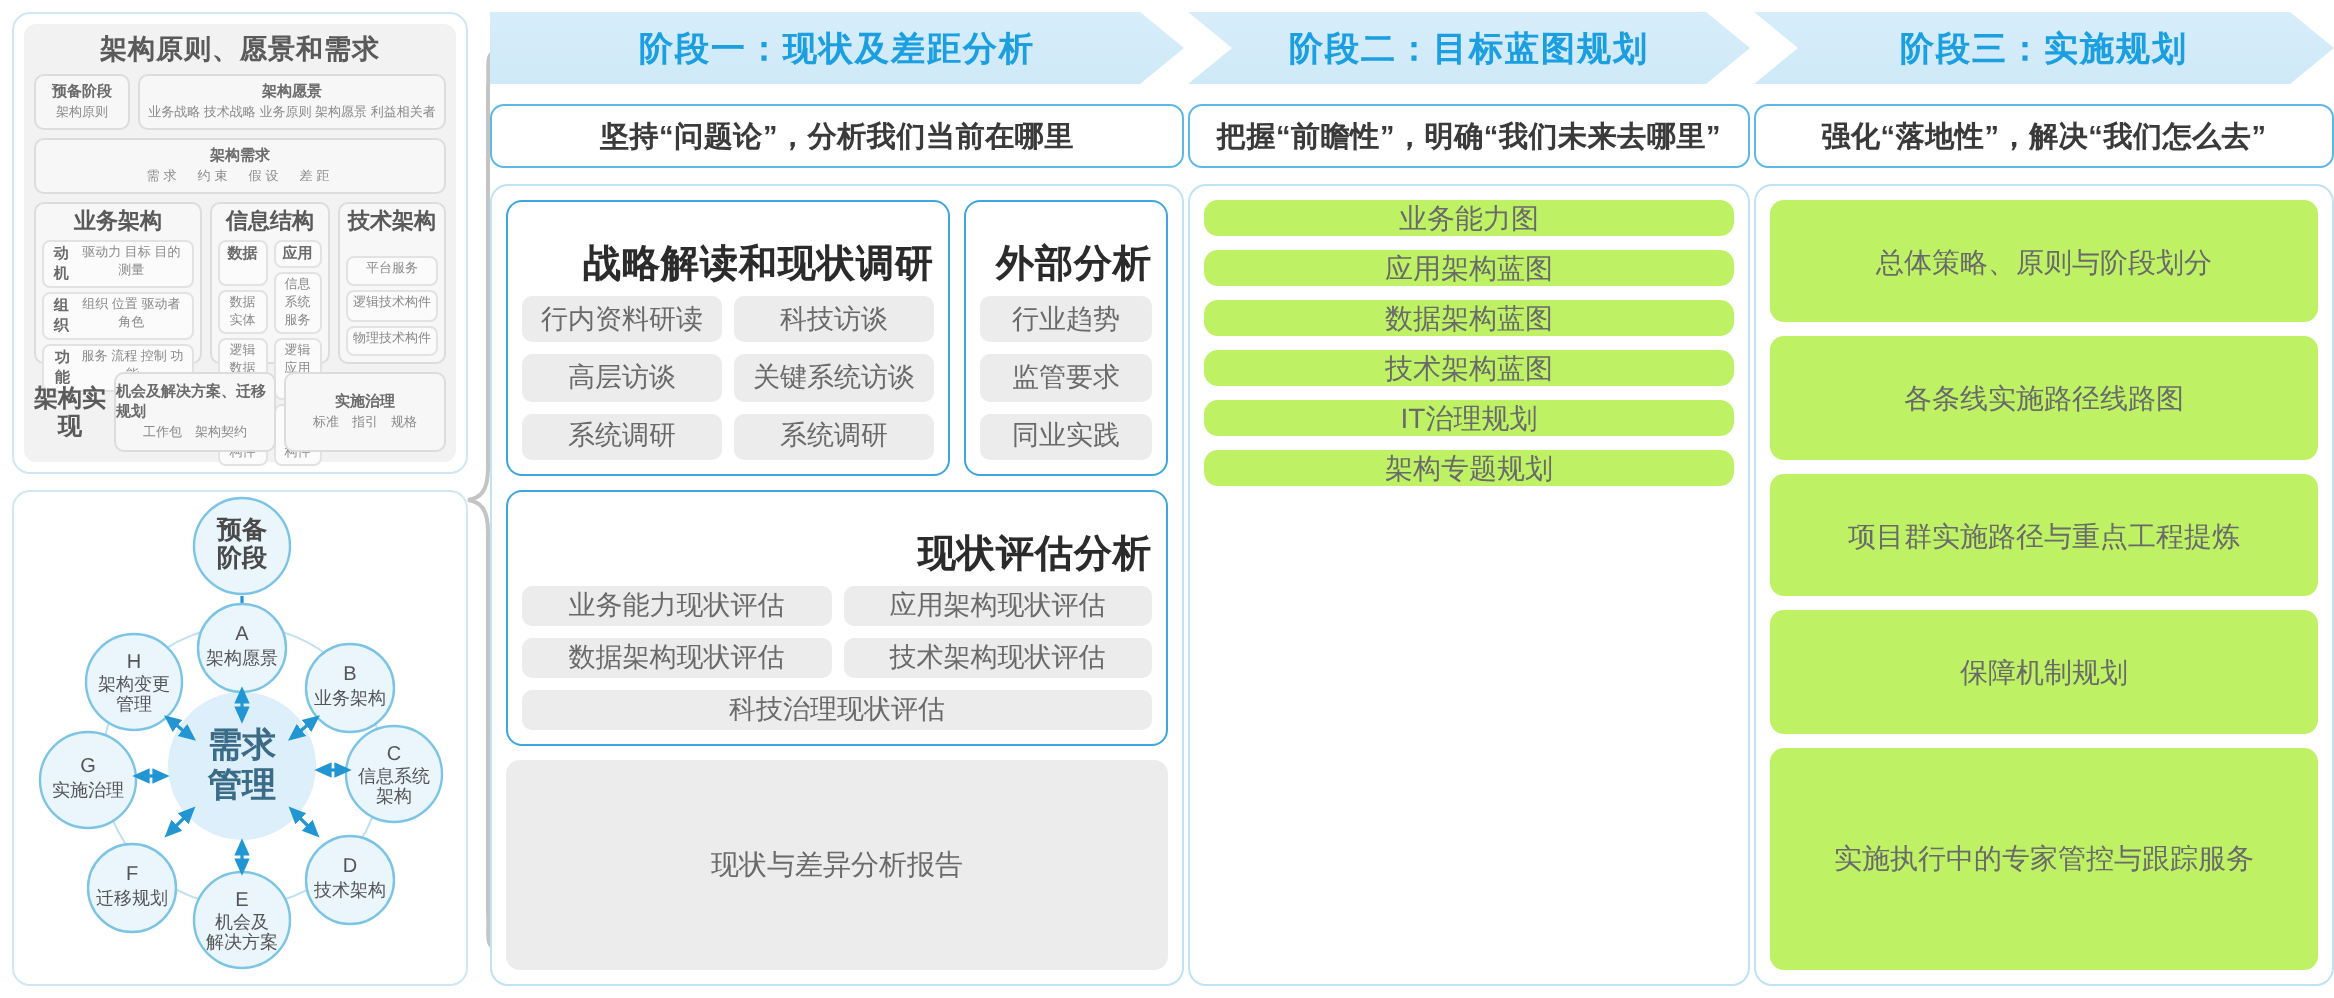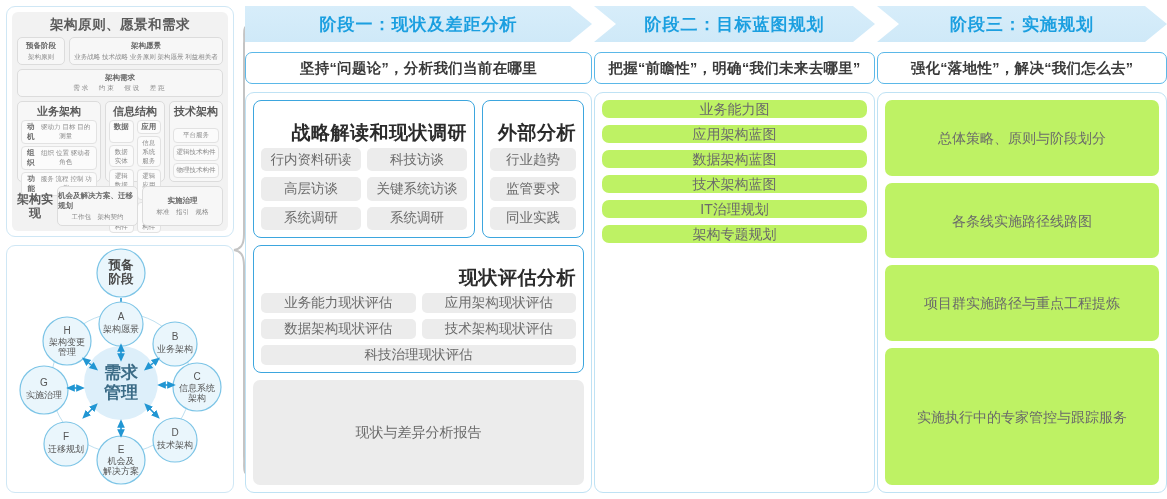--- a/index.html
+++ b/index.html
@@ -401,19 +401,20 @@
     </div>
 
     <div class="phase p3">
       <div class="phase-header">阶段三：实施规划</div>
       <div class="phase-sub">强化“落地性”，解决“我们怎么去”</div>
       <div class="phase-body">
         <div class="plain-list">
           <div class="plain-item" style="flex:1.05">总体策略、原则与阶段划分</div>
           <div class="plain-item" style="flex:1.05">各条线实施路径线路图</div>
           <div class="plain-item" style="flex:1.05">项目群实施路径与重点工程提炼</div>
+          <div class="plain-item" style="flex:1.05">保障机制规划</div>
           <div class="plain-item" style="flex:1.9">实施执行中的专家管控与跟踪服务</div>
         </div>
       </div>
     </div>
 
   </div>
 </div>
 
 </body></html>

